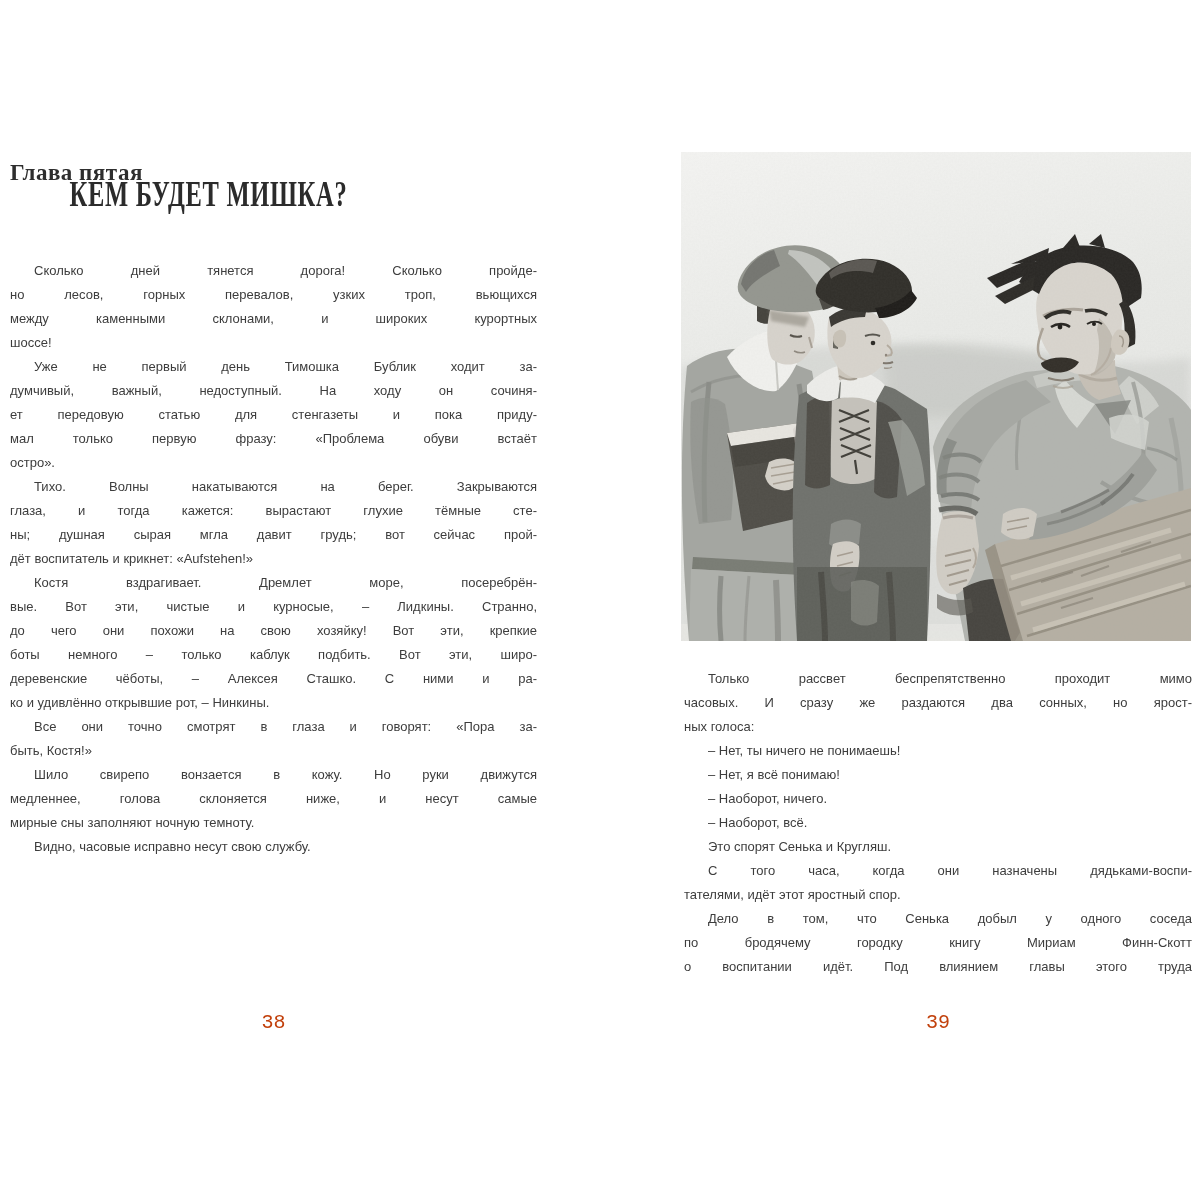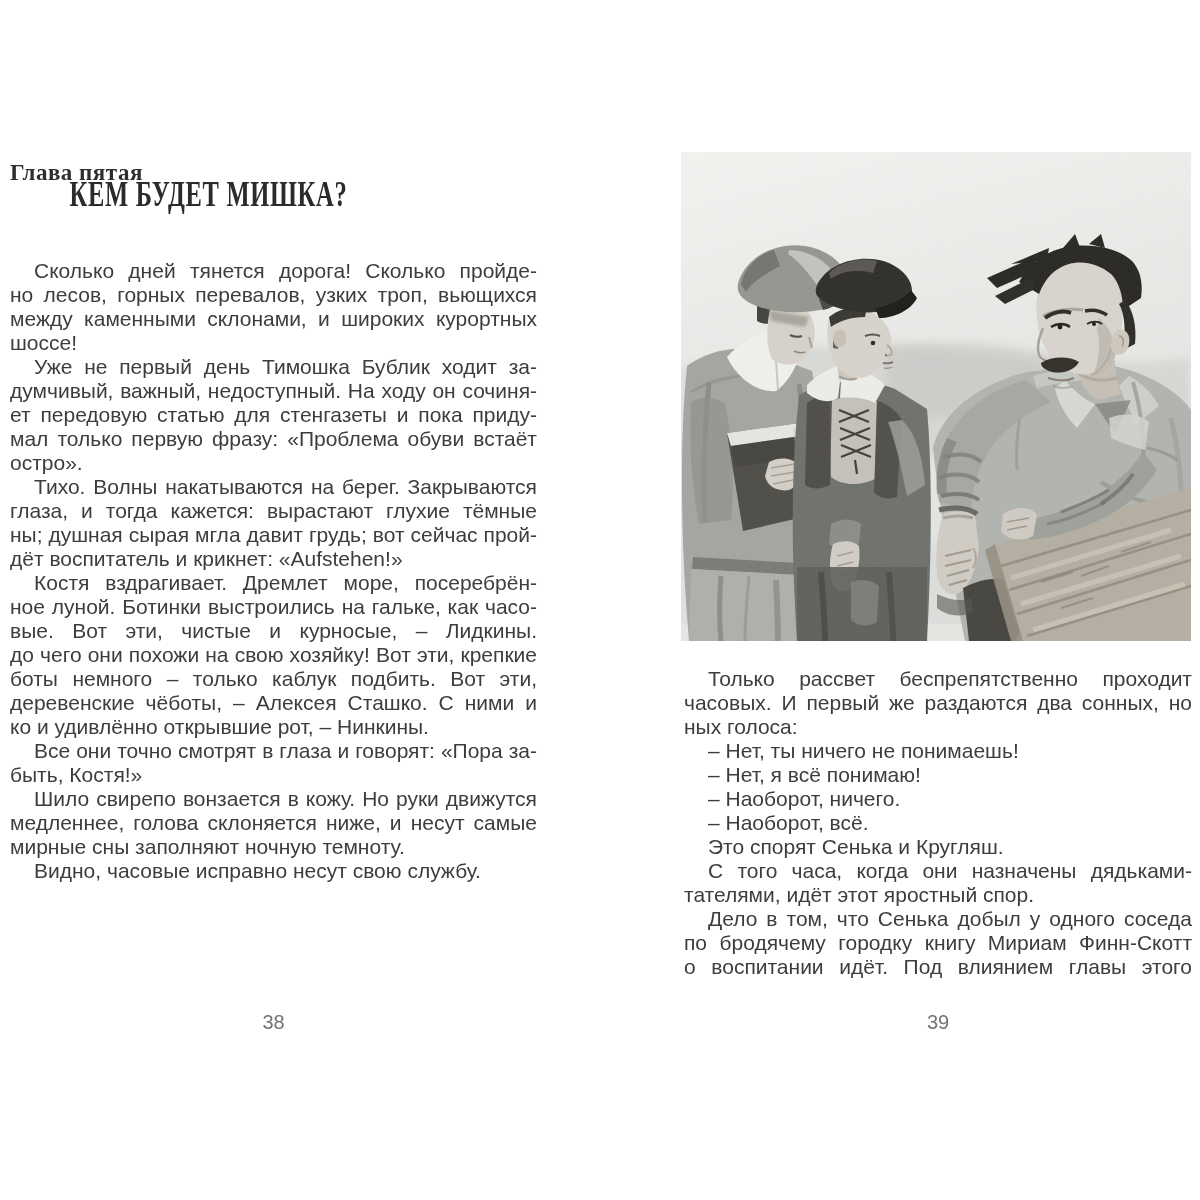--- a/index.html
+++ b/index.html
@@ -17,31 +17,31 @@
     font-family:"Liberation Serif", serif;font-weight:bold;
     font-size:23px;letter-spacing:0.5px;color:#2e2e2e;
   }
   .title-wrap{top:175px;text-align:left;}
   .title-text{
     display:inline-block;white-space:nowrap;
     font-family:"Liberation Serif", serif;font-weight:bold;
     font-size:35px;letter-spacing:1px;color:#2b2b2b;
     transform:scaleX(0.70);transform-origin:50% 50%;
   }
-  .body-block{line-height:24px;font-size:21px;}
+  .body-block{line-height:24px;font-size:13px;}
   .para{margin:0;padding:0;}
   .pline{
     height:24px;overflow:hidden;
     text-align:justify;text-align-last:justify;
   }
   .pline.first{text-indent:24px;}
   .pline.last{text-align-last:left;}
   .pgnum{
     top:1011px;text-align:center;
-    font-family:Liberation Sans, sans-serif;font-size:20px;color:#737373;
+    font-family:Liberation Mono, monospace;font-size:20px;color:#c2410c;
   }
   
   .illo{left:681px;top:152px;width:510px;height:489px;}
   .illo svg{display:block;width:510px;height:489px;}
 </style>
 </head>
 <body>
 
 <div class="abs col-left chapter">Глава пятая</div>
 
@@ -64,21 +64,20 @@
     <div class="pline last">остро».</div>
   </div>
   <div class="para">
     <div class="pline first">Тихо. Волны накатываются на берег. Закрываются</div>
     <div class="pline">глаза, и тогда кажется: вырастают глухие тёмные сте-</div>
     <div class="pline">ны; душная сырая мгла давит грудь; вот сейчас прой-</div>
     <div class="pline last">дёт воспитатель и крикнет: «Aufstehen!»</div>
   </div>
   <div class="para">
     <div class="pline first">Костя вздрагивает. Дремлет море, посеребрён-</div>
-    <div class="pline">ное луной. Ботинки выстроились на гальке, как часо-</div>
     <div class="pline">вые. Вот эти, чистые и курносые, – Лидкины. Странно,</div>
     <div class="pline">до чего они похожи на свою хозяйку! Вот эти, крепкие</div>
     <div class="pline">боты немного – только каблук подбить. Вот эти, широ-</div>
     <div class="pline">деревенские чёботы, – Алексея Сташко. С ними и ра-</div>
     <div class="pline last">ко и удивлённо открывшие рот, – Нинкины.</div>
   </div>
   <div class="para">
     <div class="pline first">Все они точно смотрят в глаза и говорят: «Пора за-</div>
     <div class="pline last">быть, Костя!»</div>
   </div>
@@ -257,21 +256,21 @@
     <path d="M326,370 L348,366 M326,378 L346,374" stroke="#a29a8e" stroke-width="1.5" fill="none"></path>
   </g>
 
   <rect x="0" y="0" width="510" height="489" filter="url(#paper)"></rect>
 </svg>
 </div>
 
 <div class="abs col-right body-block" style="top:667px;">
   <div class="para">
     <div class="pline first">Только рассвет беспрепятственно проходит мимо</div>
-    <div class="pline">часовых. И первый же раздаются два сонных, но ярост-</div>
+    <div class="pline">часовых. И сразу же раздаются два сонных, но ярост-</div>
     <div class="pline last">ных голоса:</div>
   </div>
   <div class="para">
     <div class="pline first last">– Нет, ты ничего не понимаешь!</div>
   </div>
   <div class="para">
     <div class="pline first last">– Нет, я всё понимаю!</div>
   </div>
   <div class="para">
     <div class="pline first last">– Наоборот, ничего.</div>

